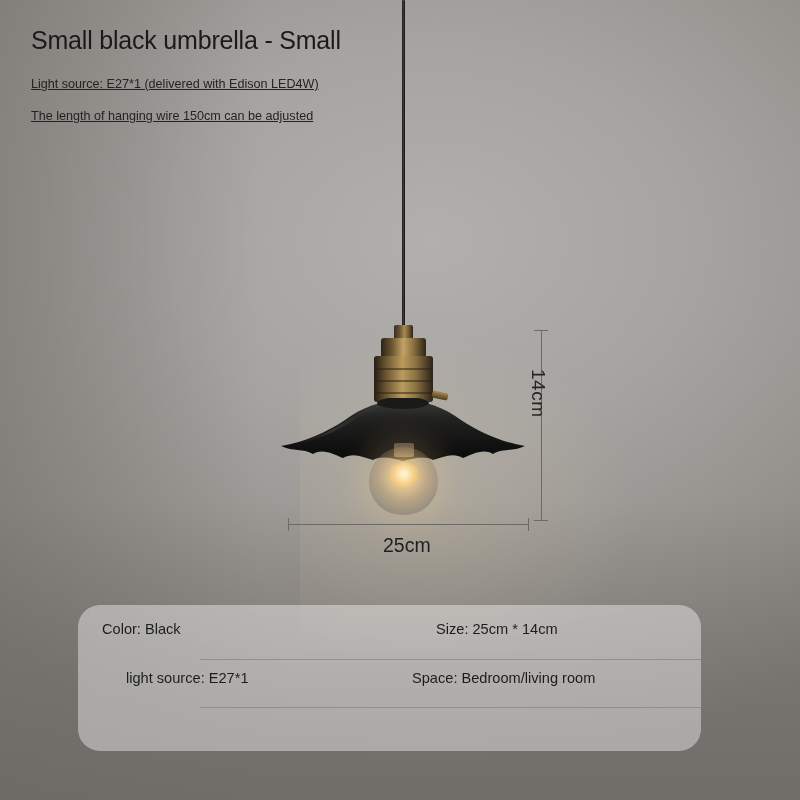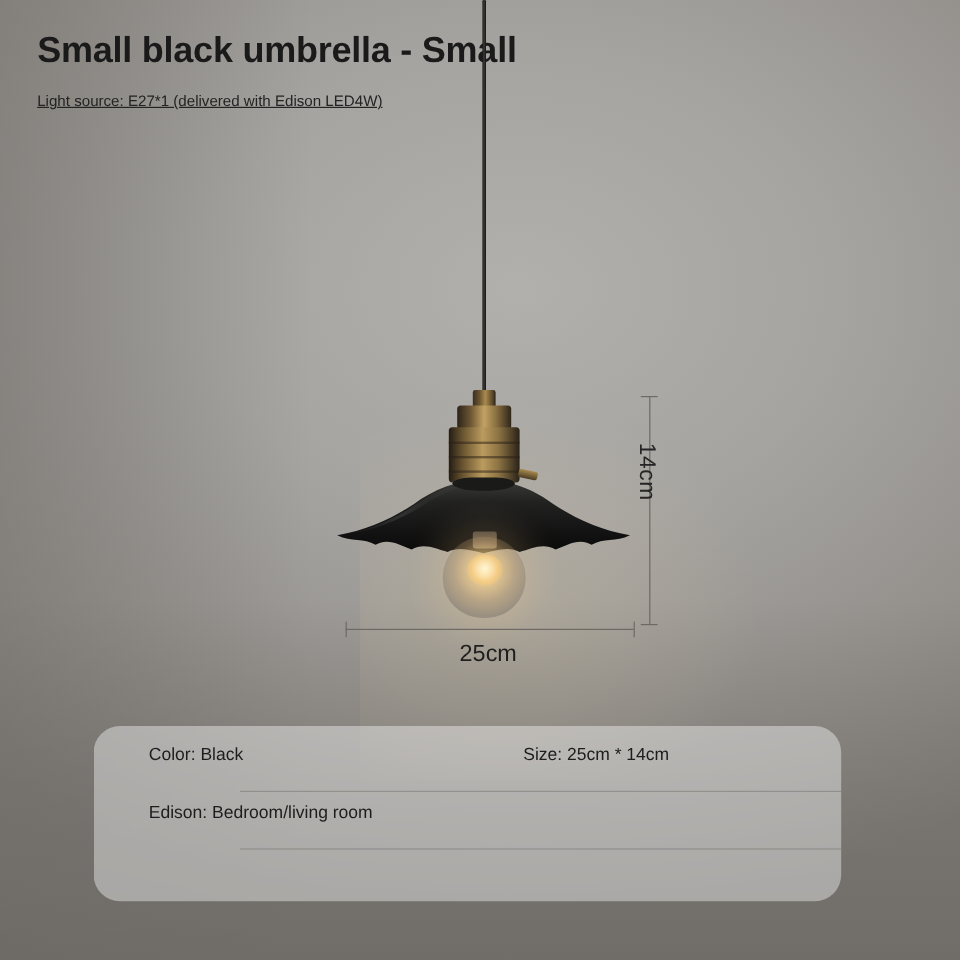--- a/index.html
+++ b/index.html
@@ -41,22 +41,22 @@
     width: 340px; height: 320px;
     background: radial-gradient(ellipse at 35% 55%, rgba(255,228,170,0.16), rgba(255,228,170,0) 70%);
     pointer-events: none;
   }
 
   
   #title {
     position: absolute;
     left: 31px;
     top: 26px;
-    font-size: 30px;
-    font-weight: bold;
+    font-size: 25px;
+    font-weight: normal;
     color: #1a1a1a;
     letter-spacing: -0.2px;
     white-space: nowrap;
   }
   .subline {
     position: absolute;
     left: 31px;
     font-size: 12.6px;
     color: #232323;
     white-space: nowrap;
@@ -241,21 +241,21 @@
     height: 146px;
     display: grid;
     grid-template-columns: 310px 313px;
     grid-template-rows: 1fr 1fr 1fr;
   }
   .spec-cell {
     display: flex;
     align-items: center;
     font-size: 14.6px;
     color: #1d1d1d;
-    padding-left: 46px;
+    padding-left: 24px;
     box-sizing: border-box;
   }
   .spec-cell.col2 { padding-left: 48px; }
   .row-div {
     position: absolute;
     left: 122px;
     width: 501px;
     height: 1px;
     background: rgba(120,118,114,0.55);
   }
@@ -266,20 +266,21 @@
 <body>
 
 <div id="page">
 
   <div id="wall-shade-left"></div>
   <div id="wall-shade-bottom"></div>
   <div id="wall-glow"></div>
 
   <div id="title">Small black umbrella - Small</div>
   <div class="subline" id="sub1">Light source: E27*1 (delivered with Edison LED4W)</div>
+  <div class="subline" id="sub2">The length of hanging wire 150cm can be adjusted</div>
 
   <div id="lamp">
     <div id="cord"></div>
     <div id="cap"></div>
     <div id="socket-top"></div>
     <div id="socket-body"></div>
     <div class="socket-ring" id="sr1"></div>
     <div class="socket-ring" id="sr2"></div>
     <div class="socket-ring" id="sr3"></div>
     <div id="socket-switch"></div>
@@ -332,17 +333,18 @@
   <div class="dim-cap-v" id="dim-h-left"></div>
   <div class="dim-cap-v" id="dim-h-right"></div>
   <div id="dim-h-label">25cm</div>
 
   <div id="spec-panel">
     <div class="row-div" id="rd1"></div>
     <div class="row-div" id="rd2"></div>
     <div id="spec-grid">
       <div class="spec-cell">Color: Black</div>
       <div class="spec-cell col2">Size: 25cm * 14cm</div>
-      <div class="spec-cell">Edison: Bedroom/living room</div>
+      <div class="spec-cell col2">light source: E27*1</div>
+      <div class="spec-cell">Space: Bedroom/living room</div>
     </div>
   </div>
 
 </div>
 
 </body></html>

